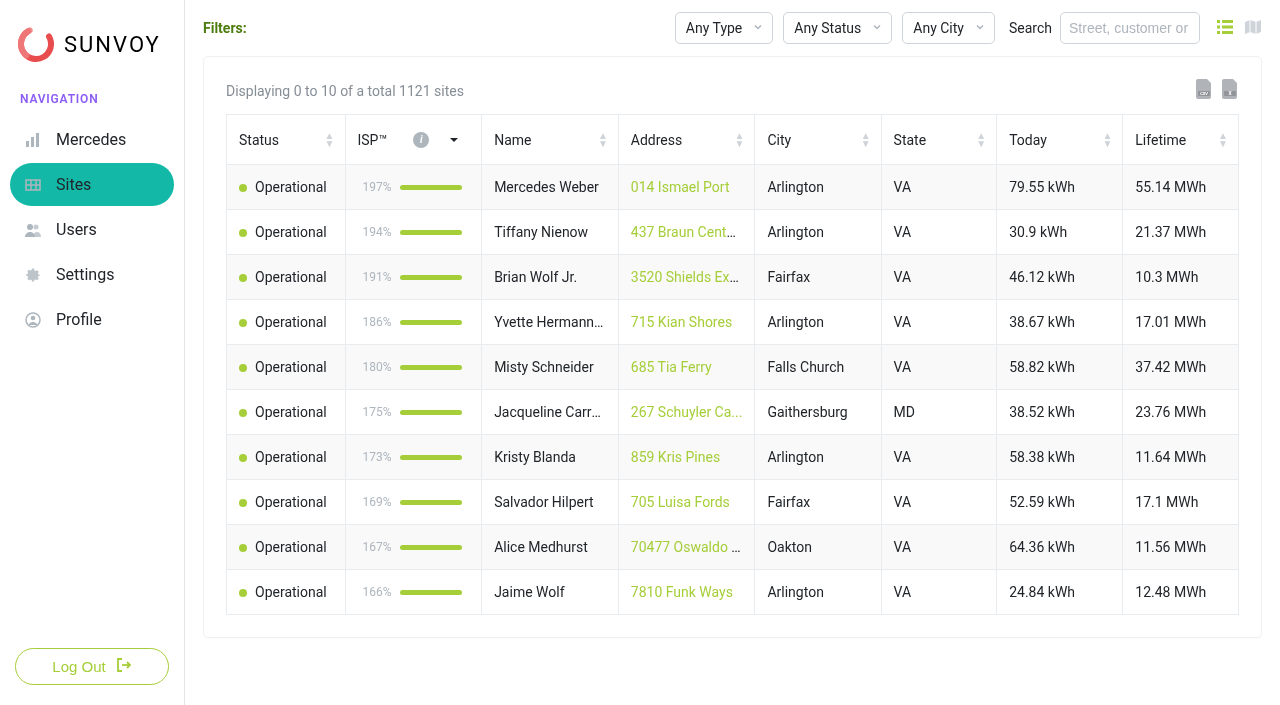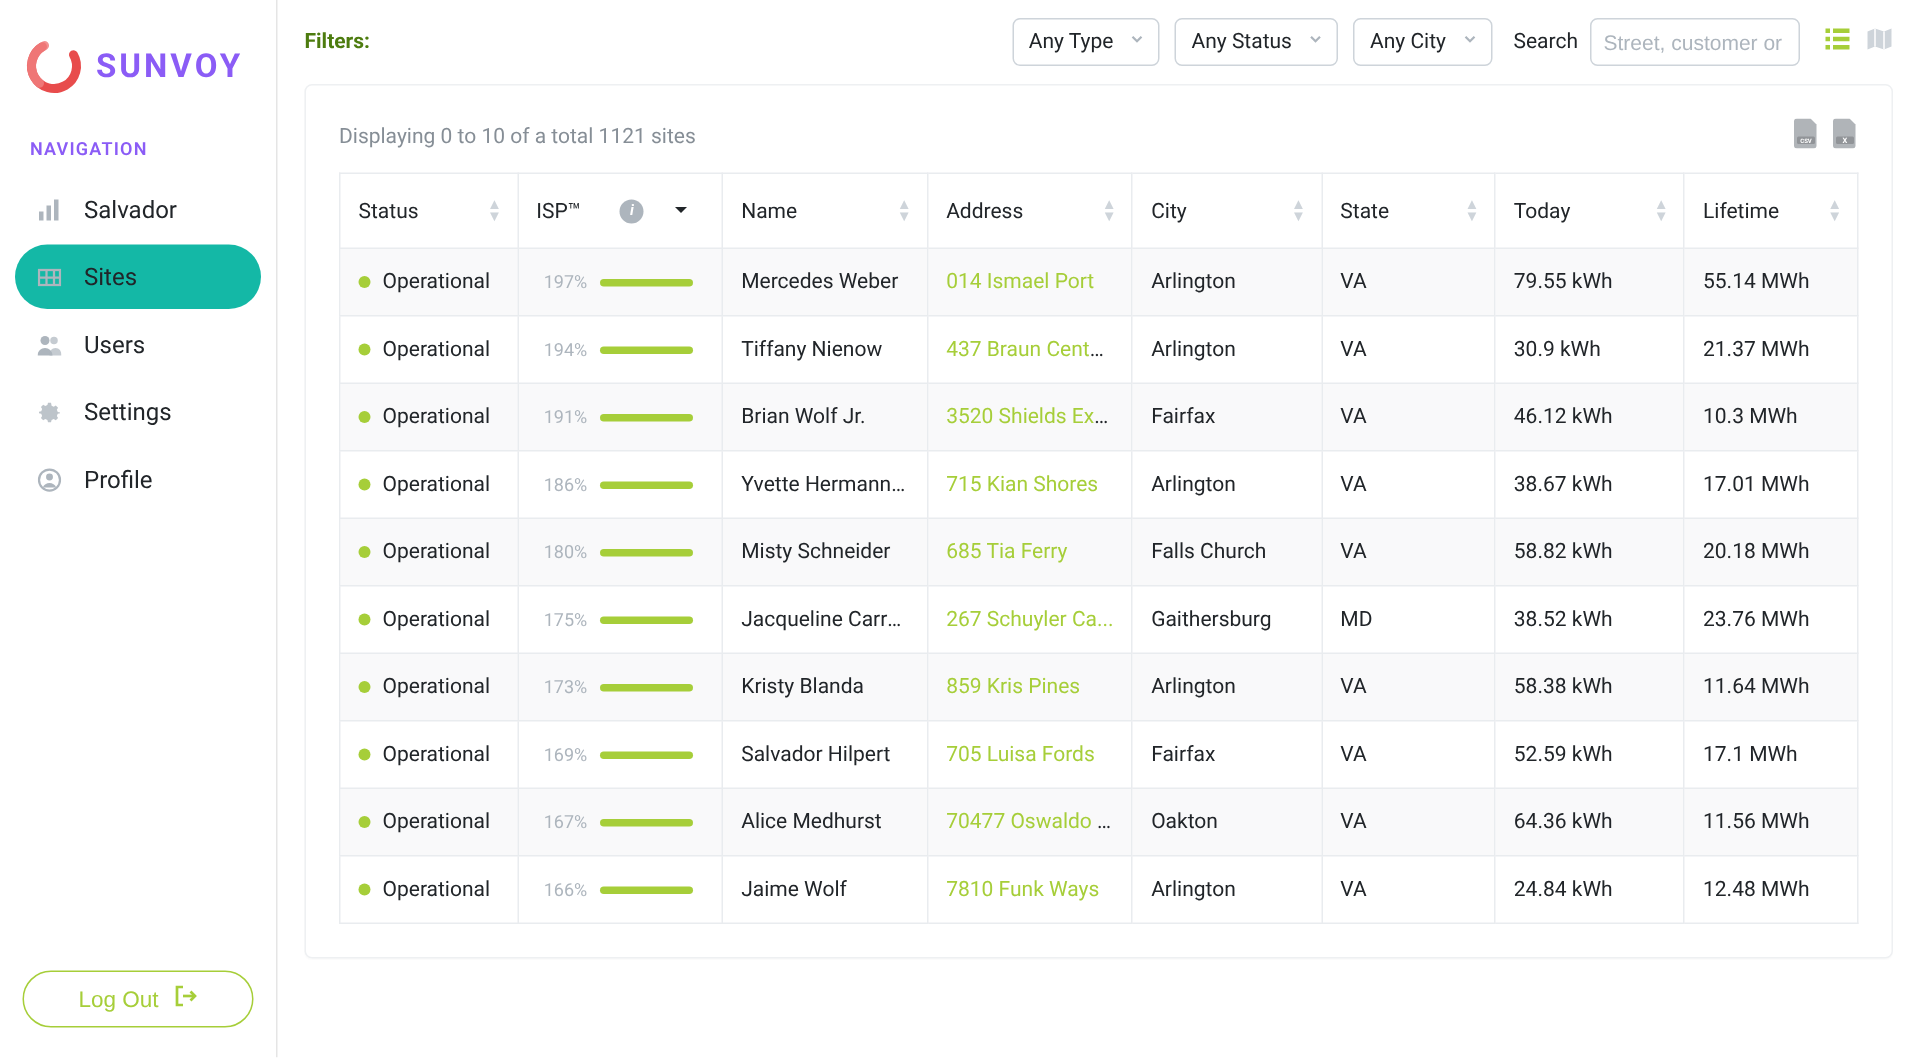--- a/index.html
+++ b/index.html
@@ -25,25 +25,25 @@
   }
   .logo-wrap {
     padding: 24px 16px 24px 16px;
     display: flex;
     align-items: center;
     gap: 8px;
   }
   .logo-icon svg { display: block; }
   .brand {
     font-family: "Segoe UI", Roboto, Arial, sans-serif;
-    font-weight: 700;
+    font-weight: 400;
     font-size: 22px;
     letter-spacing: 2px;
     text-transform: uppercase;
-    color: #8b5cf6;
+    color: #000000;
   }
   .nav-label {
     padding: 4px 20px 12px 20px;
     font-size: 12px;
     letter-spacing: 0.8px;
     color: #8b5cf6;
     font-weight: 600;
   }
   .nav-list { list-style: none; padding: 0 10px; }
   .nav-item {
@@ -258,21 +258,21 @@
 
   <ul class="nav-list">
     <li class="nav-item">
       <span class="ni-icon">
         <svg width="16" height="16" viewBox="0 0 16 16">
             <rect x="1" y="9" width="3" height="6" fill="#adb5bd"></rect>
             <rect x="6" y="5" width="3" height="10" fill="#adb5bd"></rect>
             <rect x="11" y="1" width="3" height="14" fill="#adb5bd"></rect>
           </svg>
       </span>
-      <span class="ni-label">Salvador</span>
+      <span class="ni-label">Mercedes</span>
     </li>
     <li class="nav-item active">
       <span class="ni-icon">
         <svg width="16" height="16" viewBox="0 0 16 16" fill="none" stroke="#adb5bd" stroke-width="1.5">
             <rect x="1" y="3" width="14" height="10"></rect>
             <line x1="1" y1="8" x2="15" y2="8"></line>
             <line x1="6" y1="3" x2="6" y2="13"></line>
             <line x1="11" y1="3" x2="11" y2="13"></line>
           </svg>
       </span>
@@ -530,21 +530,21 @@
               <div class="isp-cell">
                 <span class="isp-pct">180%</span>
                 <span class="isp-bar"></span>
               </div>
             </td>
     <td class="col-name">Misty Schneider</td>
     <td class="col-addr"><a class="addr-link" href="#">685 Tia Ferry</a></td>
     <td class="col-city">Falls Church</td>
     <td class="col-state">VA</td>
     <td class="col-today">58.82 kWh</td>
-    <td class="col-life">20.18 MWh</td>
+    <td class="col-life">37.42 MWh</td>
   </tr>
           <tr>
     <td class="col-status"><span class="dot"></span>Operational</td>
     <td class="col-isp">
               <div class="isp-cell">
                 <span class="isp-pct">175%</span>
                 <span class="isp-bar"></span>
               </div>
             </td>
     <td class="col-name">Jacqueline Carroll</td>

